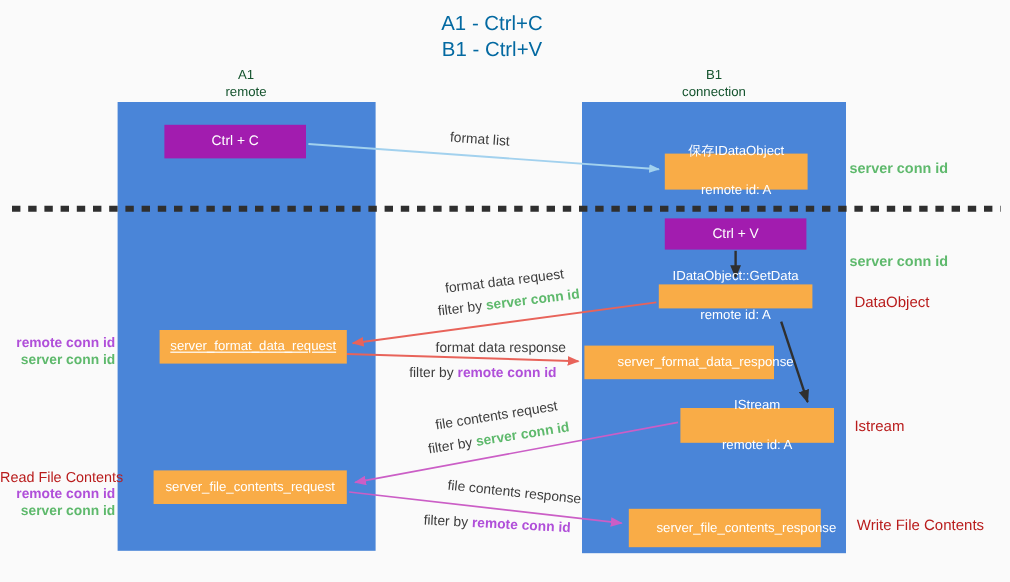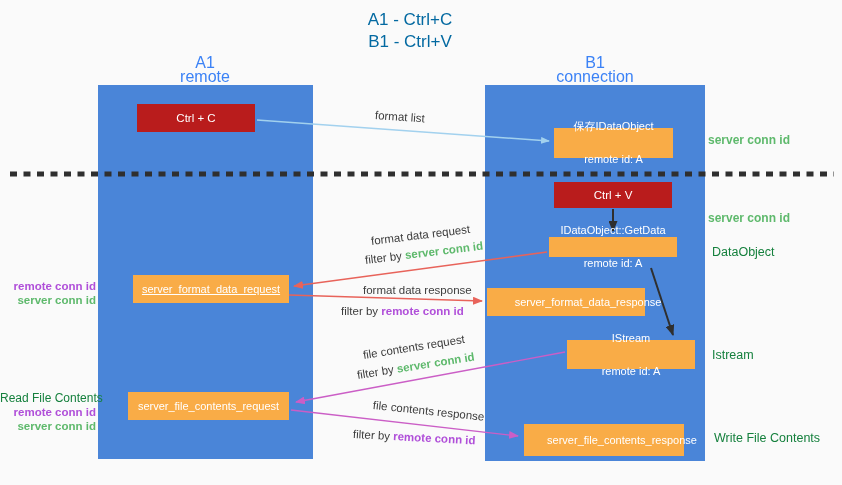--- a/index.html
+++ b/index.html
@@ -13,37 +13,37 @@
     background:#fafafa; overflow:hidden;
   }
   .panel { position:absolute; background:#4a85d8; }
   .node {
     position:absolute; display:flex; flex-direction:column;
     align-items:center; justify-content:center;
     color:#ffffff; text-align:center; white-space:nowrap;
   }
   .node.single { font-size:11.5px; }
   .node.dual  { font-size:11px; line-height:13px;gap:20px; }
-  .green  { background:#b91c1c; }
+  .green  { background:#a21caf; }
   .orange { background:#f9ac47; }
   .title {
     position:absolute; left:310px; top:9px; width:200px;
     color:#0369a1; font-size:17px; line-height:22px; text-align:center;
   }
   .hdr {
-    position:absolute; width:110px; color:#3b82f6;
-    font-size:16px; line-height:14px; text-align:center;
+    position:absolute; width:110px; color:#14532d;
+    font-size:11px; line-height:14px; text-align:center;
   }
   .lbl {
     position:absolute; font-size:11.5px; color:#3d3d3d;
     white-space:nowrap; transform-origin:left center;
   }
   .green-t  { color:#5eb96c; font-weight:bold; }
   .purple-t { color:#b04fd9; font-weight:bold; }
-  .gray-t   { color:#15803d; }
+  .gray-t   { color:#b91c1c; }
   .ann { position:absolute; font-size:12px; white-space:nowrap; }
   .ann-block { position:absolute; text-align:right; font-size:11.5px; line-height:14px; white-space:nowrap; }
   svg.overlay { position:absolute; left:0; top:0; pointer-events:none; }
 </style>
 </head>
 <body>
 
 <div class="canvas">
 
   <div class="title">

